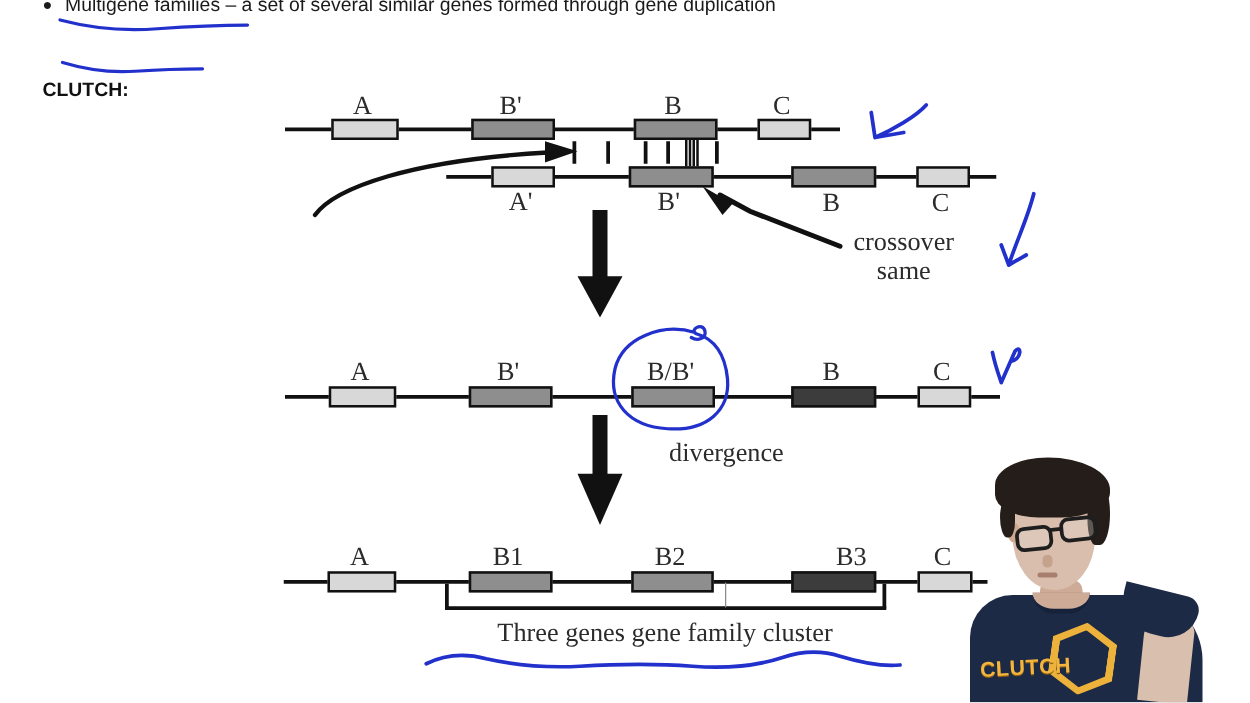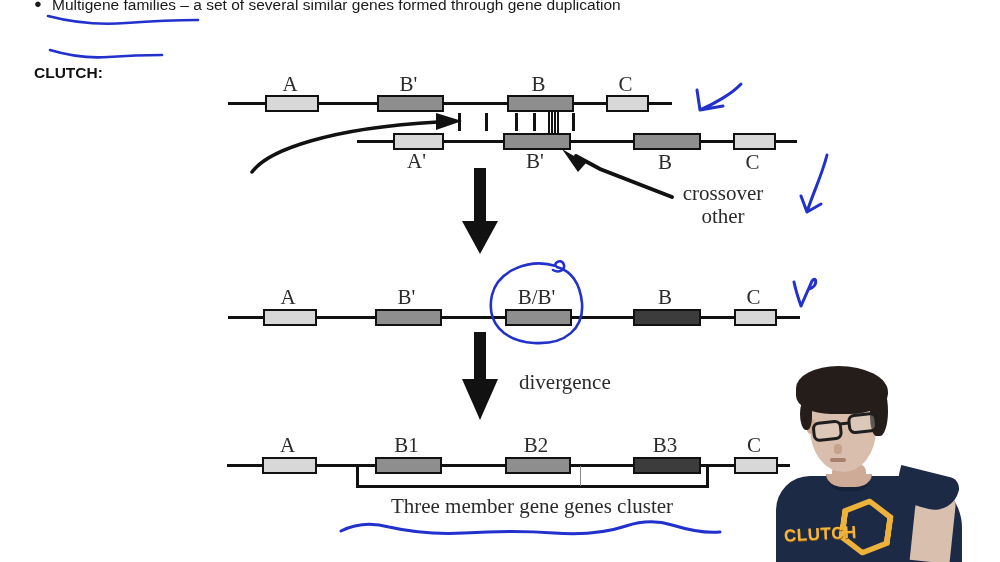--- a/index.html
+++ b/index.html
@@ -65,55 +65,55 @@
   <div class="gene med" style="left:503px;top:133px;width:64px;"></div>
   <div class="gene med" style="left:633px;top:133px;width:64px;"></div>
   <div class="gene light" style="left:733px;top:133px;width:39px;"></div>
   <div class="glab" style="left:393px;top:150px;width:47px;">A'</div>
   <div class="glab" style="left:503px;top:150px;width:64px;">B'</div>
   <div class="glab" style="left:633px;top:151px;width:64px;">B</div>
   <div class="glab" style="left:733px;top:151px;width:39px;">C</div>
 
   <div class="anno" style="left:664px;top:182px;width:118px;">
     <span>crossover</span><br>
-    <span>other</span>
+    <span>same</span>
   </div>
 
   <div class="chrom" style="left:228px;top:316px;width:572px;"></div>
   <div class="gene light" style="left:263px;top:309px;width:50px;"></div>
   <div class="gene med" style="left:375px;top:309px;width:63px;"></div>
   <div class="gene med" style="left:505px;top:309px;width:63px;"></div>
   <div class="gene dark" style="left:633px;top:309px;width:64px;"></div>
   <div class="gene light" style="left:734px;top:309px;width:39px;"></div>
   <div class="glab" style="left:263px;top:286px;width:50px;">A</div>
   <div class="glab" style="left:375px;top:286px;width:63px;">B'</div>
   <div class="glab" style="left:505px;top:286px;width:63px;">B/B'</div>
   <div class="glab" style="left:633px;top:286px;width:64px;">B</div>
   <div class="glab" style="left:734px;top:286px;width:39px;">C</div>
 
-  <div class="anno" style="left:519px;top:351px;width:130px;text-align:left;margin-top:20px;">divergence</div>
+  <div class="anno" style="left:497px;top:351px;width:130px;text-align:right;">divergence</div>
 
   <div class="chrom" style="left:227px;top:464px;width:563px;"></div>
   <div class="gene light" style="left:262px;top:457px;width:51px;"></div>
   <div class="gene med" style="left:375px;top:457px;width:63px;"></div>
   <div class="gene med" style="left:505px;top:457px;width:62px;"></div>
   <div class="gene dark" style="left:633px;top:457px;width:64px;"></div>
   <div class="gene light" style="left:734px;top:457px;width:40px;"></div>
   <div class="glab" style="left:262px;top:434px;width:51px;">A</div>
   <div class="glab" style="left:375px;top:434px;width:63px;">B1</div>
   <div class="glab" style="left:505px;top:434px;width:62px;">B2</div>
-  <div class="glab" style="left:633px;top:434px;width:64px;">B3</div>
+  <div class="glab" style="left:649px;top:434px;width:64px;">B3</div>
   <div class="glab" style="left:734px;top:434px;width:40px;">C</div>
 
   <div class="bracket" style="left:356px;top:467px;width:3px;height:20px;"></div>
   <div class="bracket" style="left:706px;top:467px;width:3px;height:20px;"></div>
   <div class="bracket" style="left:356px;top:485px;width:353px;height:3px;"></div>
   <div class="bracket" style="left:580px;top:466px;width:1px;height:20px;background:#8a8a8a;"></div>
 
-  <div class="anno" style="left:342px;top:495px;width:380px;">Three member gene genes cluster</div>
+  <div class="anno" style="left:342px;top:495px;width:380px;">Three genes gene family cluster</div>
 
   <svg class="overlay" width="1000" height="562" viewBox="0 0 1000 562">
 
     <path d="M252,172 C268,150 330,128 438,122" fill="none" stroke="#111" stroke-width="3.5" stroke-linecap="round"></path>
     <polygon points="436,113 462,121 436,130" fill="#111"></polygon>
 
     <path d="M672,197 L600,169 L576,156" fill="none" stroke="#111" stroke-width="4" stroke-linecap="round"></path>
     <polygon points="586,163 562,149 578,172" fill="#111"></polygon>
 
     <rect x="474" y="168" width="12" height="54" fill="#111"></rect>

